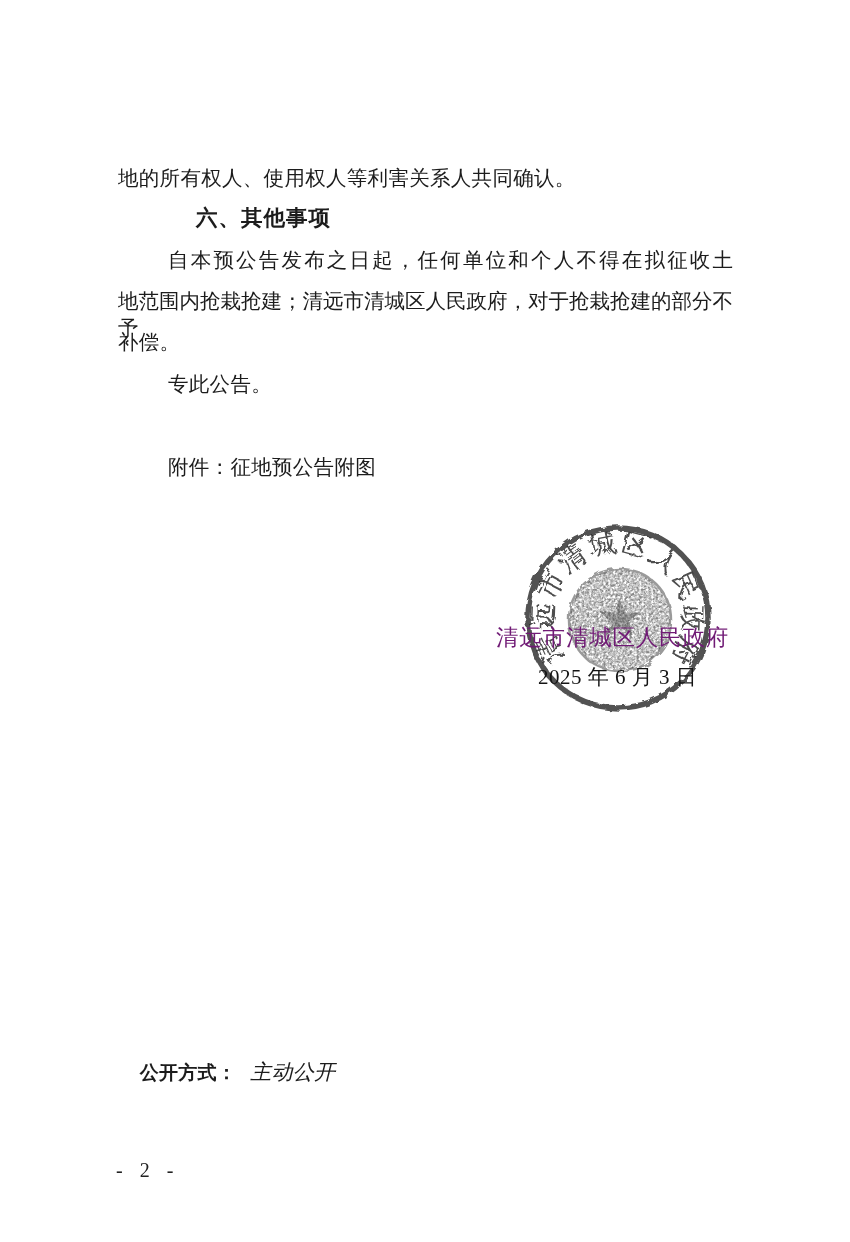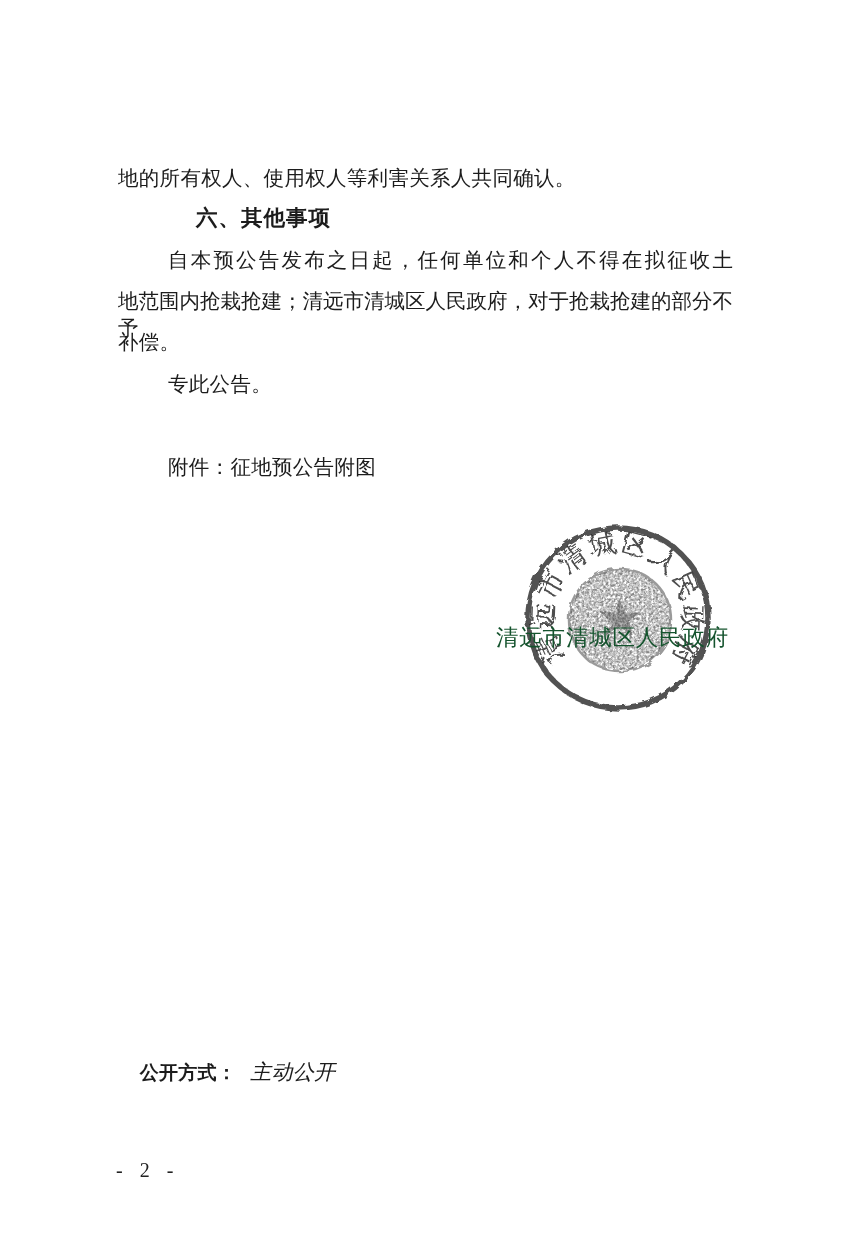--- a/index.html
+++ b/index.html
@@ -33,21 +33,21 @@
   }
   .heading {
     font-family: "Liberation Sans", "DejaVu Sans", sans-serif;
     font-weight: bold;
     font-size: 21.5px;
     letter-spacing: 1px;
   }
   .sig-name {
     font-size: 22.5px;
     letter-spacing: 0.8px;
-    color: #14532d;
+    color: #701a75;
   }
   .sig-date {
     font-size: 21px;
     letter-spacing: 0.5px;
     color: #141414;
   }
   .footer-label {
     font-family: Liberation Sans, sans-serif;
     font-weight: bold;
     font-size: 19px;
@@ -115,20 +115,21 @@
       <g filter="url(#rough)" opacity="0.85">
         <text font-size="27" fill="#2e2e2e" letter-spacing="2.5" font-family="Liberation Serif, DejaVu Serif, serif">
           <textPath href="#seal-arc" startOffset="4">清远市清城区人民政府</textPath>
         </text>
       </g>
     </svg>
   </div>
 
   <div class="line sig-name" style="top:624px; left:496px;">清远市清城区人民政府</div>
 
+  <div class="line sig-date" style="top:664px; left:538px;">2025 年 6 月 3 日</div>
 
   <div class="line" style="top:1032px; left:118px;">
     <span class="footer-label">公开方式：</span><span class="footer-value">主动公开</span>
   </div>
 
   <div class="line pagenum" style="top:1157px; left:116px;">- 2 -</div>
 
 </div>
 
 </body></html>

